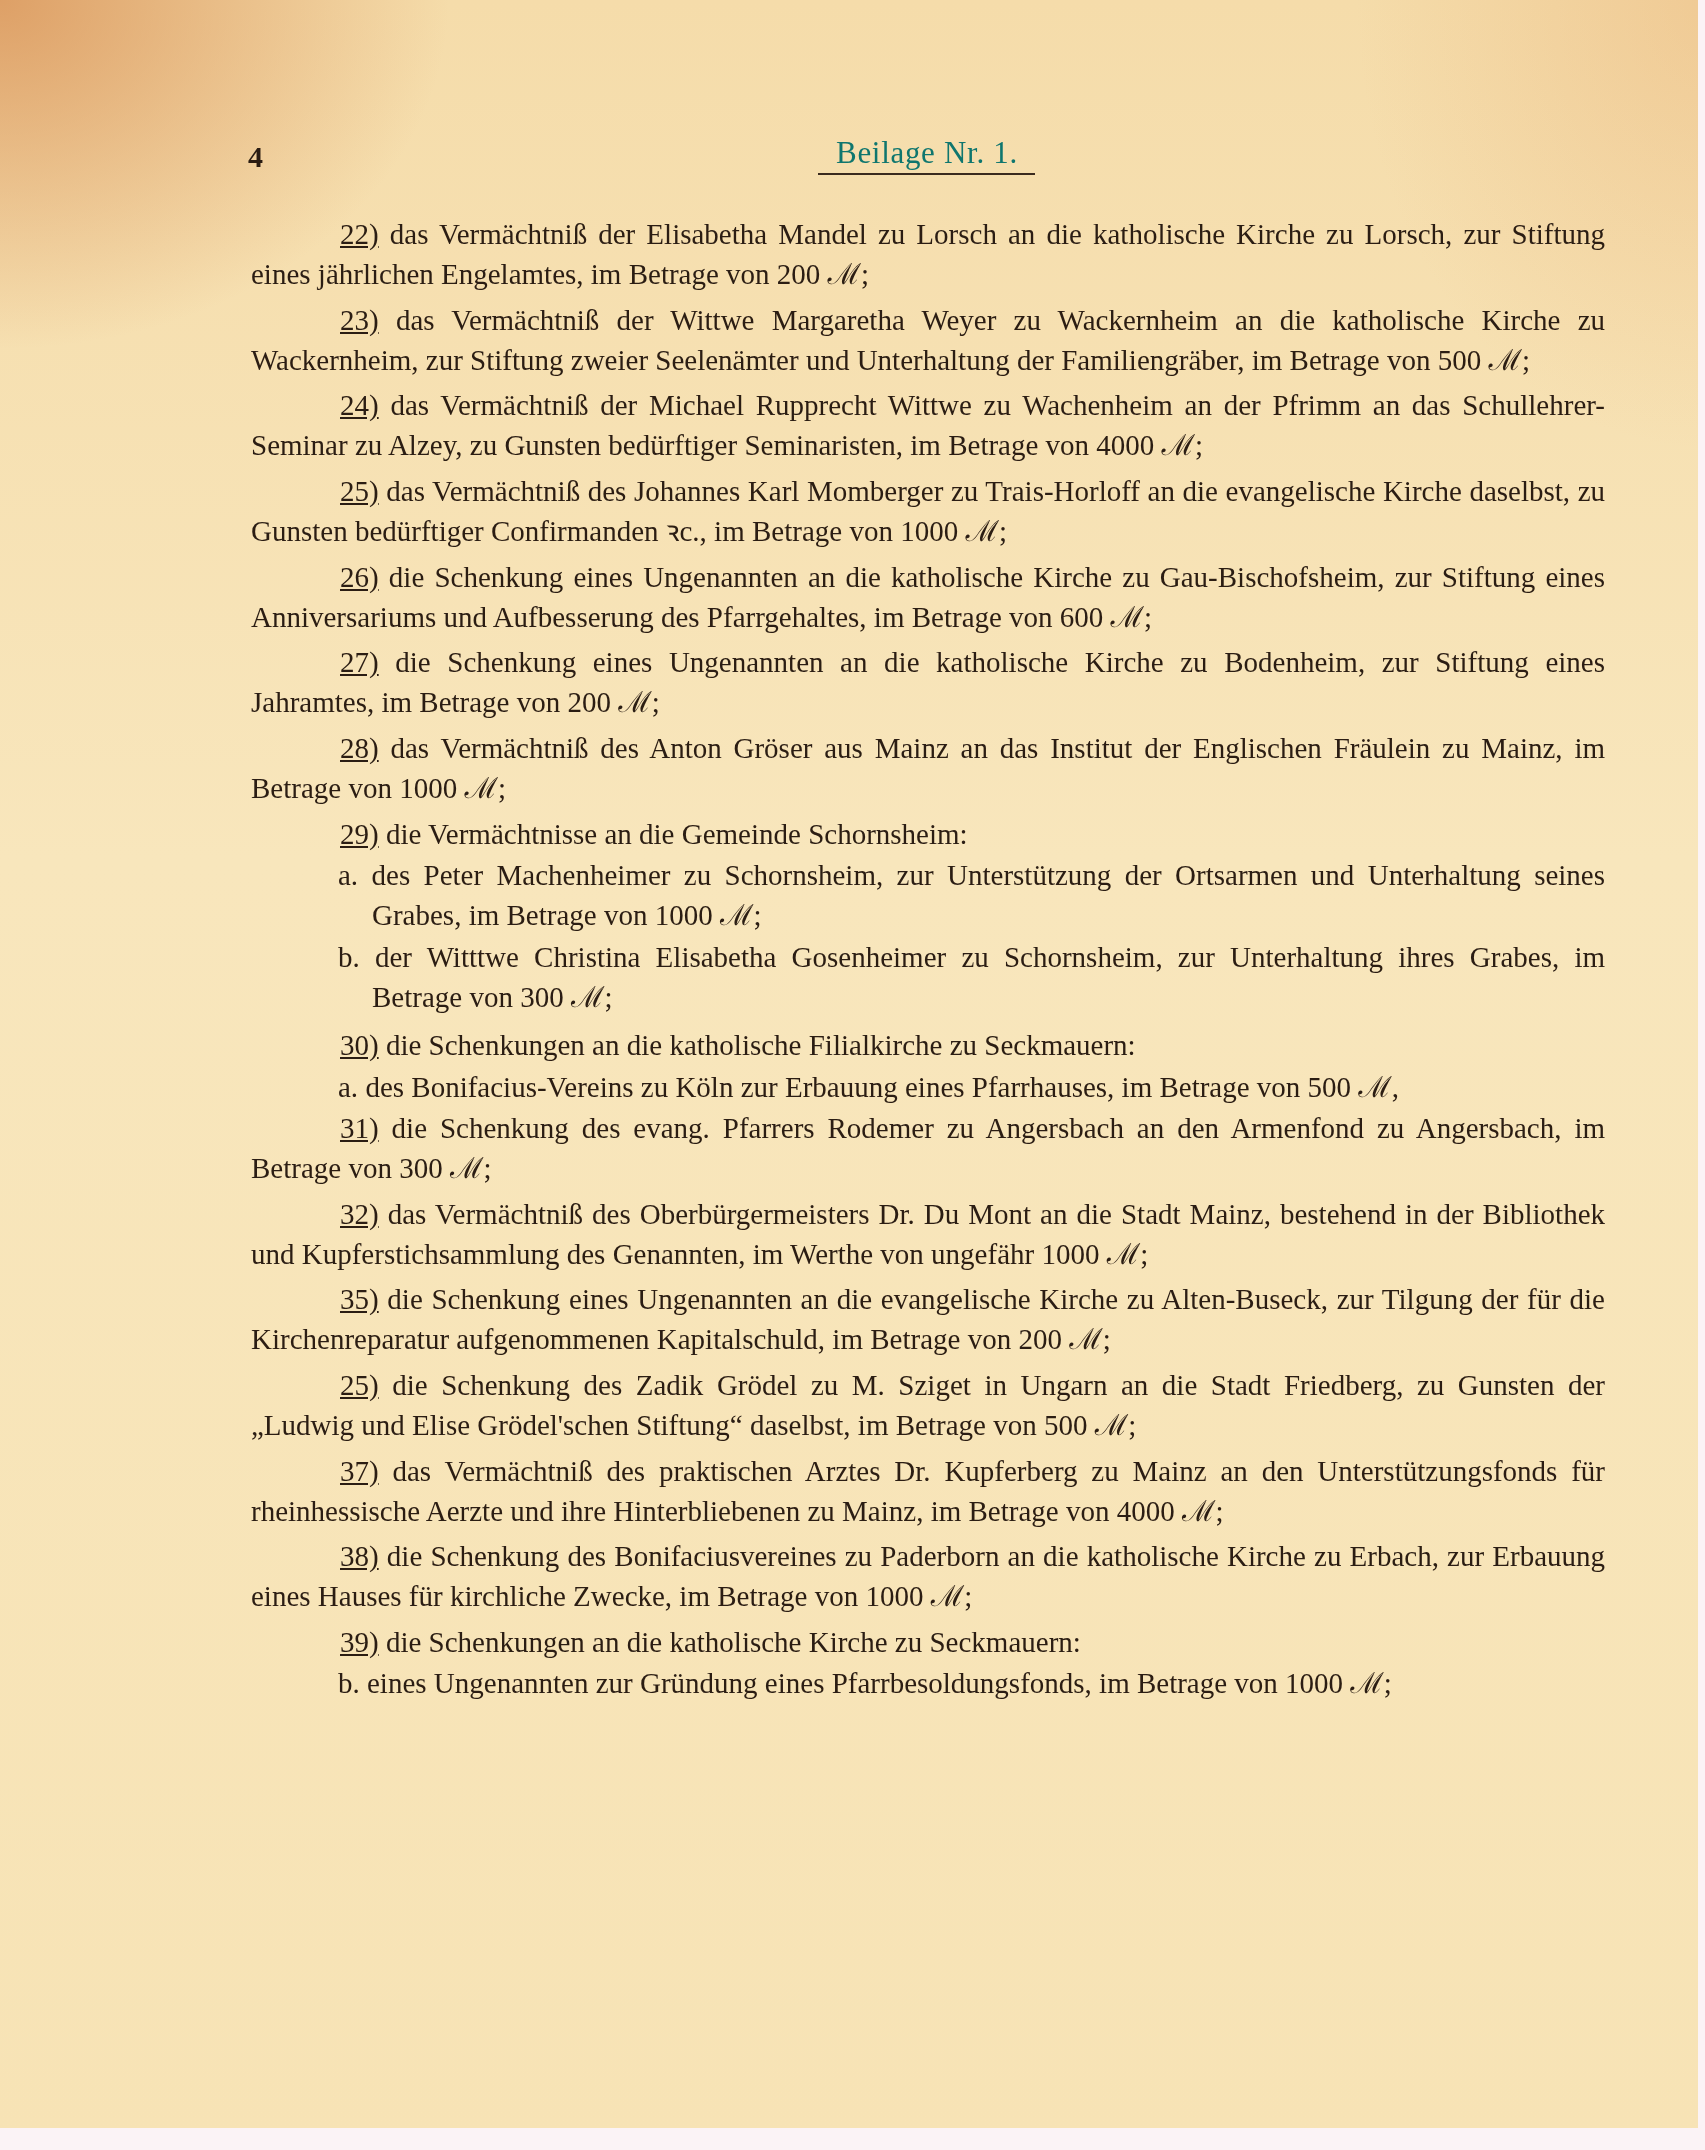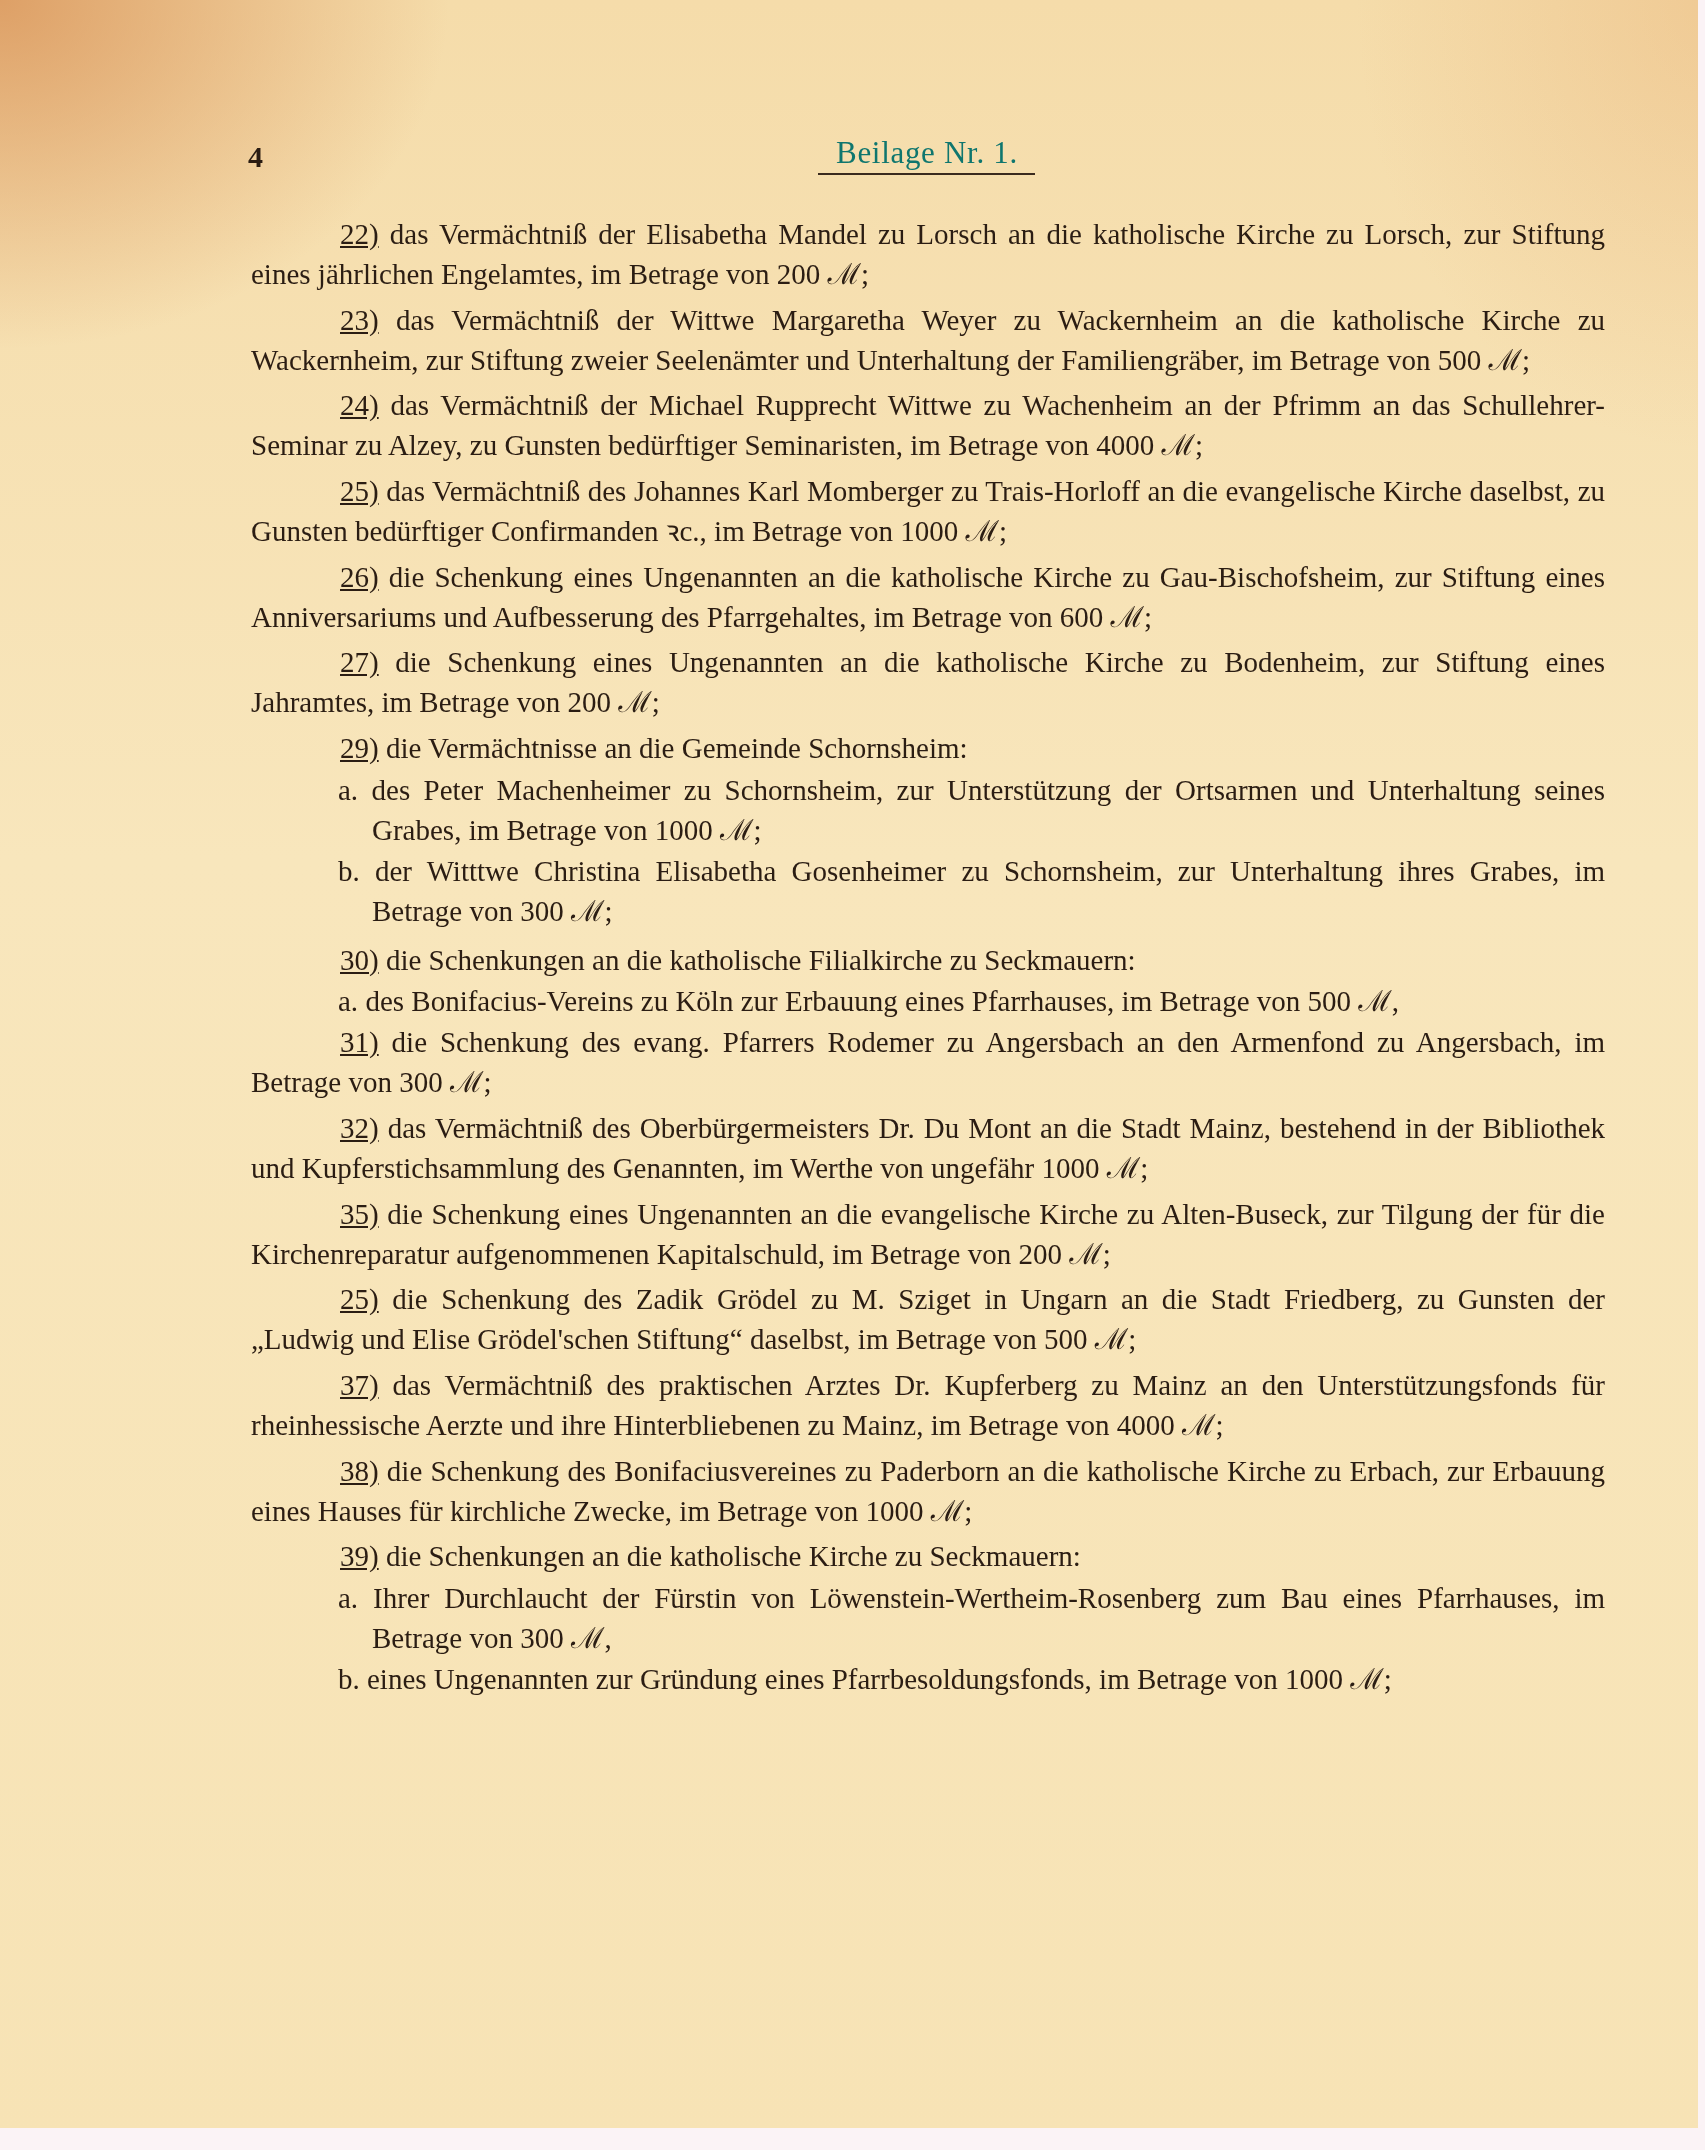--- a/index.html
+++ b/index.html
@@ -54,32 +54,32 @@
 <div class="header-title">Beilage Nr. 1.</div>
 <div class="header-rule"></div>
 
 <div class="text-block">
   <p class="entry"><span class="num">22)</span> <span>das Vermächtniß der Elisabetha Mandel zu Lorsch an die katholische Kirche zu Lorsch, zur Stiftung eines jährlichen Engelamtes, im Betrage von 200 ℳ;</span></p>
   <p class="entry"><span class="num">23)</span> <span>das Vermächtniß der Wittwe Margaretha Weyer zu Wackernheim an die katholische Kirche zu Wackernheim, zur Stiftung zweier Seelenämter und Unterhaltung der Familiengräber, im Betrage von 500 ℳ;</span></p>
   <p class="entry"><span class="num">24)</span> <span>das Vermächtniß der Michael Rupprecht Wittwe zu Wachenheim an der Pfrimm an das Schullehrer-Seminar zu Alzey, zu Gunsten bedürftiger Seminaristen, im Betrage von 4000 ℳ;</span></p>
   <p class="entry"><span class="num">25)</span> <span>das Vermächtniß des Johannes Karl Momberger zu Trais-Horloff an die evangelische Kirche daselbst, zu Gunsten bedürftiger Confirmanden ꝛc., im Betrage von 1000 ℳ;</span></p>
   <p class="entry"><span class="num">26)</span> <span>die Schenkung eines Ungenannten an die katholische Kirche zu Gau-Bischofsheim, zur Stiftung eines Anniversariums und Aufbesserung des Pfarrgehaltes, im Betrage von 600 ℳ;</span></p>
   <p class="entry"><span class="num">27)</span> <span>die Schenkung eines Ungenannten an die katholische Kirche zu Bodenheim, zur Stiftung eines Jahramtes, im Betrage von 200 ℳ;</span></p>
+  <p class="entry"><span class="num">28)</span> <span>das Vermächtniß des Anton Gröser aus Mainz an das Institut der Englischen Fräulein zu Mainz, im Betrage von 1000 ℳ;</span></p>
 
   <p class="entry header-only"><span class="num">29)</span> <span>die Vermächtnisse an die Gemeinde Schornsheim:</span></p>
   <p class="sub"><span>a.</span> <span>des Peter Machenheimer zu Schornsheim, zur Unterstützung der Ortsarmen und Unterhaltung seines Grabes, im Betrage von 1000 ℳ;</span></p>
   <p class="sub last"><span>b.</span> <span>der Witttwe Christina Elisabetha Gosenheimer zu Schornsheim, zur Unterhaltung ihres Grabes, im Betrage von 300 ℳ;</span></p>
 
   <p class="entry header-only"><span class="num">30)</span> <span>die Schenkungen an die katholische Filialkirche zu Seckmauern:</span></p>
   <p class="sub"><span>a.</span> <span>des Bonifacius-Vereins zu Köln zur Erbauung eines Pfarrhauses, im Betrage von 500 ℳ,</span></p>
 
   <p class="entry"><span class="num">31)</span> <span>die Schenkung des evang. Pfarrers Rodemer zu Angersbach an den Armenfond zu Angersbach, im Betrage von 300 ℳ;</span></p>
   <p class="entry"><span class="num">32)</span> <span>das Vermächtniß des Oberbürgermeisters Dr. Du Mont an die Stadt Mainz, bestehend in der Bibliothek und Kupferstichsammlung des Genannten, im Werthe von ungefähr 1000 ℳ;</span></p>
   <p class="entry"><span class="num">35)</span> <span>die Schenkung eines Ungenannten an die evangelische Kirche zu Alten-Buseck, zur Tilgung der für die Kirchenreparatur aufgenommenen Kapitalschuld, im Betrage von 200 ℳ;</span></p>
   <p class="entry"><span class="num">25)</span> <span>die Schenkung des Zadik Grödel zu M. Sziget in Ungarn an die Stadt Friedberg, zu Gunsten der „Ludwig und Elise Grödel'schen Stiftung“ daselbst, im Betrage von 500 ℳ;</span></p>
   <p class="entry"><span class="num">37)</span> <span>das Vermächtniß des praktischen Arztes Dr. Kupferberg zu Mainz an den Unterstützungsfonds für rheinhessische Aerzte und ihre Hinterbliebenen zu Mainz, im Betrage von 4000 ℳ;</span></p>
   <p class="entry"><span class="num">38)</span> <span>die Schenkung des Bonifaciusvereines zu Paderborn an die katholische Kirche zu Erbach, zur Erbauung eines Hauses für kirchliche Zwecke, im Betrage von 1000 ℳ;</span></p>
 
   <p class="entry header-only"><span class="num">39)</span> <span>die Schenkungen an die katholische Kirche zu Seckmauern:</span></p>
-  <p class="sub"><span>a.</span> <span>Ihrer Durchlaucht der Fürstin von Löwenstein-Wertheim-Rosenberg zum Bau eines Pfarrhauses, im Betrage von 300 ℳ,</span></p>
   <p class="sub last"><span>b.</span> <span>eines Ungenannten zur Gründung eines Pfarrbesoldungsfonds, im Betrage von 1000 ℳ;</span></p>
 </div>
 
 
 </body></html>

